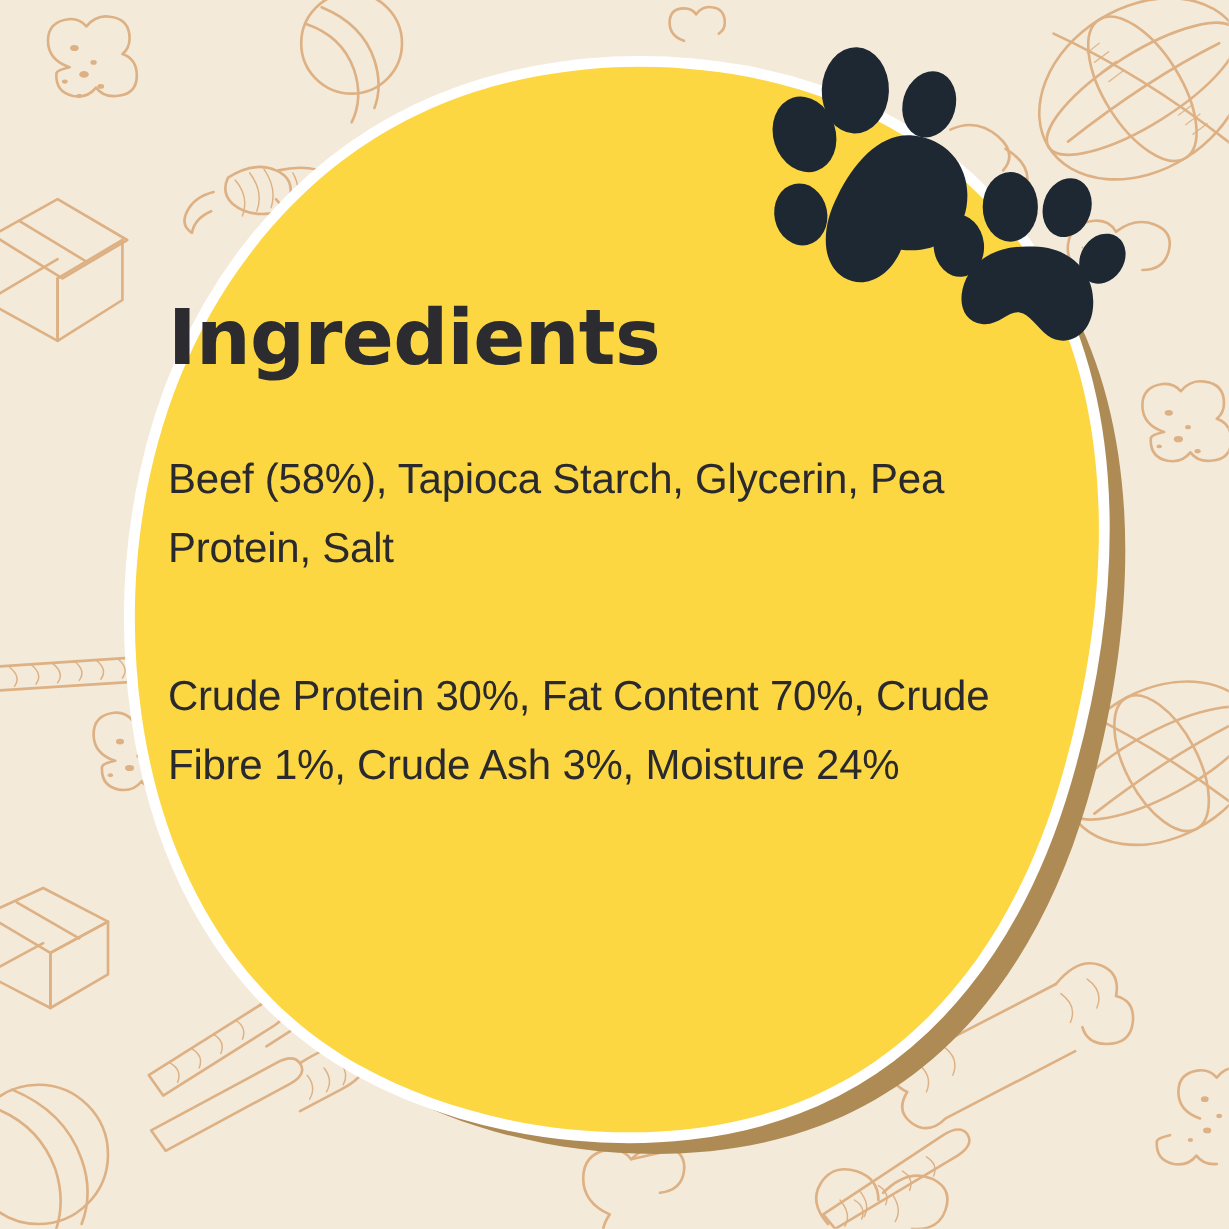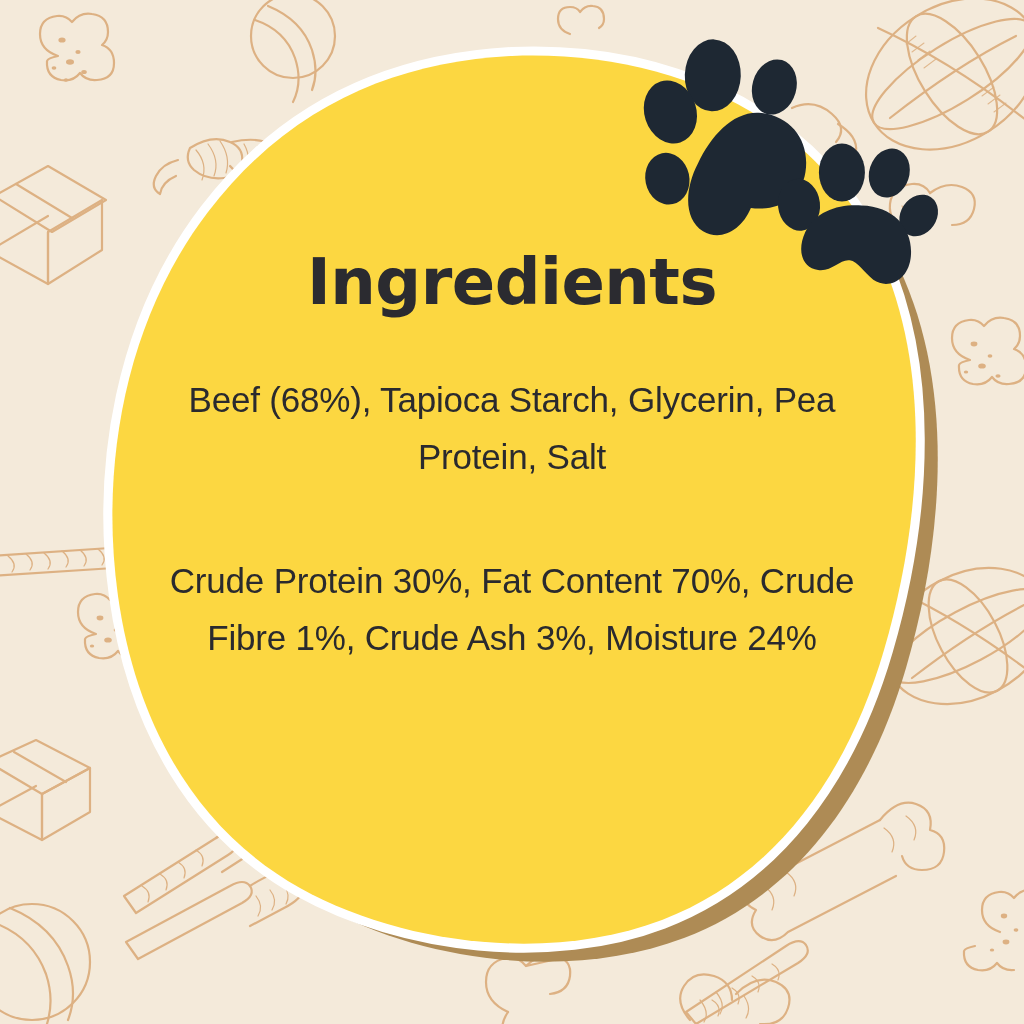--- a/index.html
+++ b/index.html
@@ -13,21 +13,20 @@
   
   #bg-pattern{position:absolute;inset:0;width:1024px;height:1024px;}
 
   
   #blob-layer{position:absolute;inset:0;width:1024px;height:1024px;}
 
   
   .content{
     position:absolute;
     left:140px;top:250px;width:744px;
-    text-align:center;
     z-index:6;
     pointer-events:none;
   }
   .title{
     font-family:"DejaVu Sans", sans-serif;
     font-weight:700;
     font-size:64px;
     line-height:1.0;
     letter-spacing:-0.5px;
     color:#2B2B30;
@@ -251,21 +250,21 @@
 
     <use href="#blobPath" x="22" y="18" fill="#AE8B55"></use>
 
     <use href="#blobPath" fill="#FFFFFF" stroke="#FFFFFF" stroke-width="18"></use>
 
     <use href="#blobPath" fill="#FCD741"></use>
   </svg>
 
   <div class="content">
     <h1 class="title">Ingredients</h1>
-    <p class="para">Beef (68%), Tapioca Starch, Glycerin, Pea Protein, Salt</p>
+    <p class="para">Beef (58%), Tapioca Starch, Glycerin, Pea Protein, Salt</p>
     <p class="para">Crude Protein 30%, Fat Content 70%, Crude Fibre 1%, Crude Ash 3%, Moisture 24%</p>
   </div>
 
   <svg id="paws" viewBox="0 0 1024 1024">
 
     <g fill="#1E2833">
       <g transform="translate(648,52) rotate(-6)">
         <ellipse cx="62" cy="30" rx="28" ry="36" transform="rotate(8 62 30)"></ellipse>
         <ellipse cx="122" cy="48" rx="22" ry="28" transform="rotate(22 122 48)"></ellipse>
         <ellipse cx="16" cy="62" rx="26" ry="32" transform="rotate(-12 16 62)"></ellipse>

